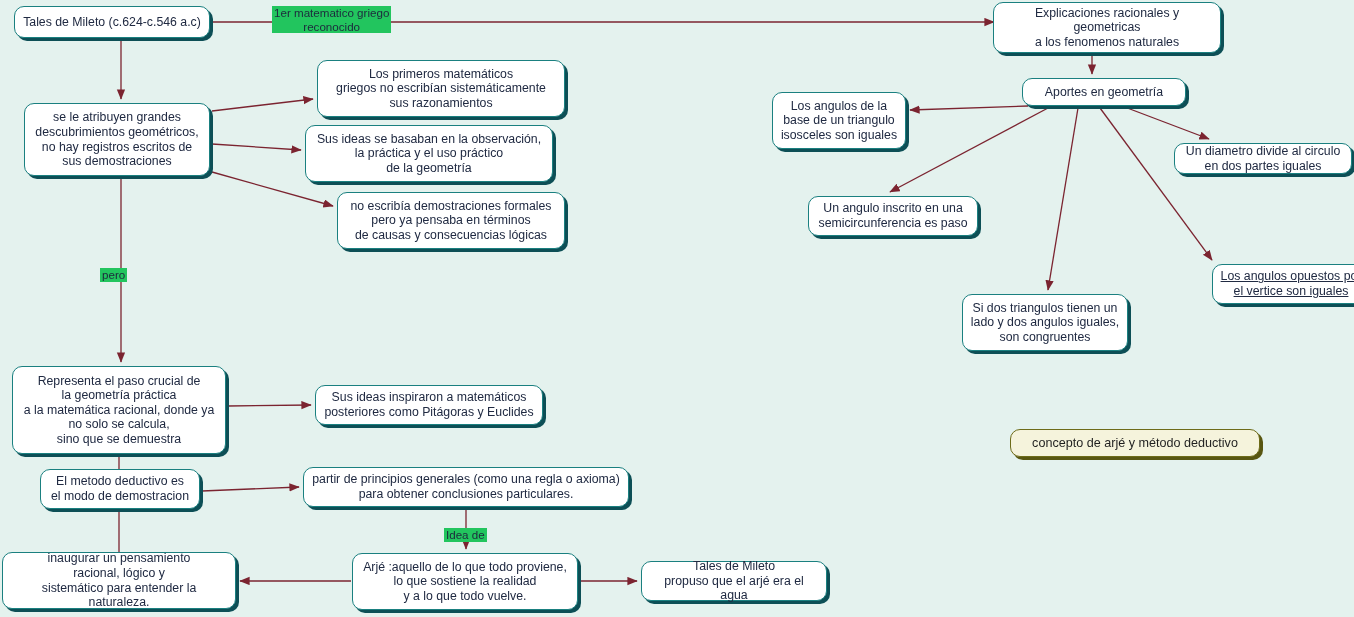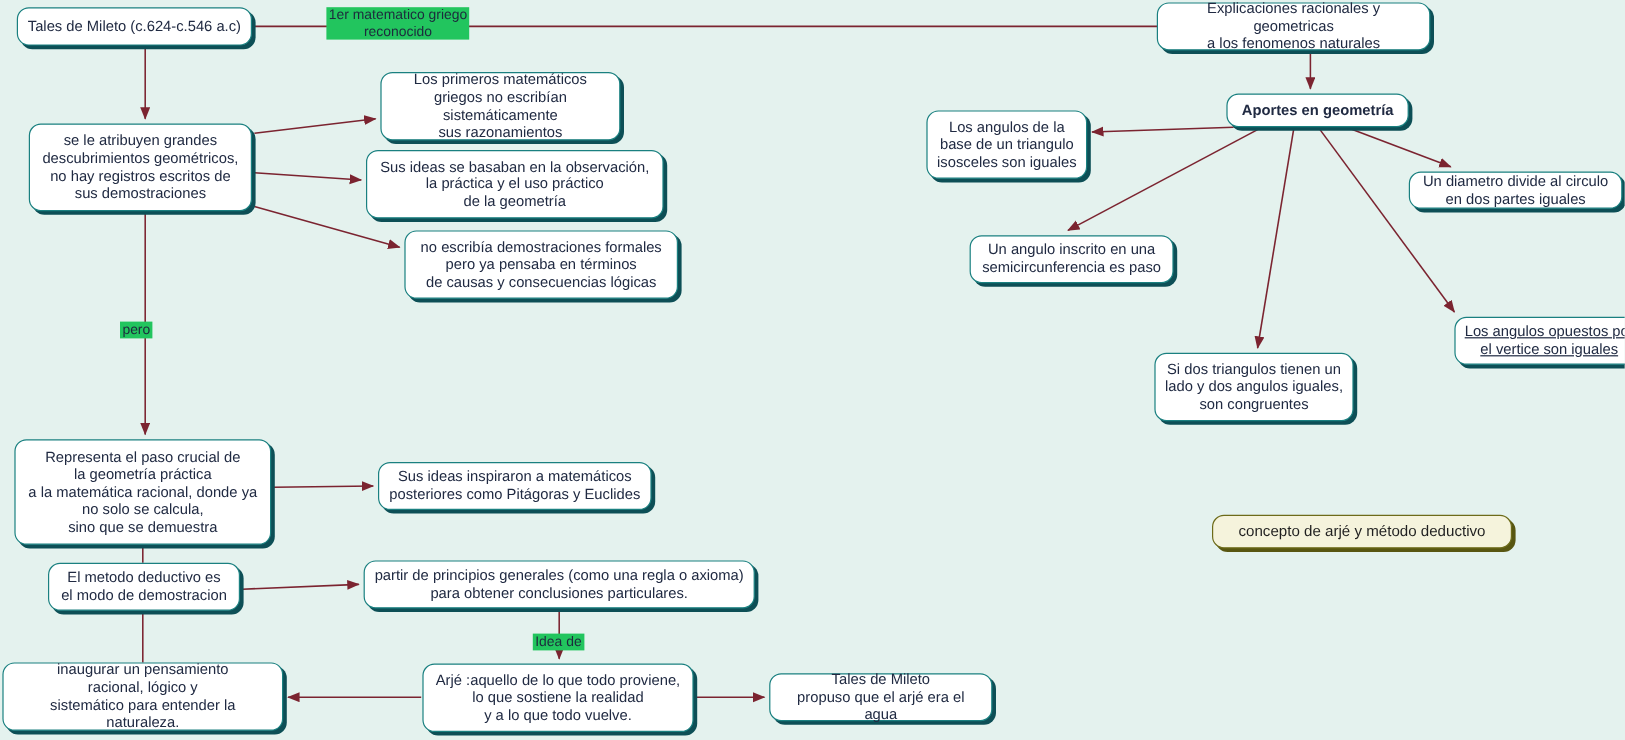--- a/index.html
+++ b/index.html
@@ -88,36 +88,36 @@
         <path d="M 119 456 L 119 469" fill="none" stroke="#7b2430" stroke-width="1.3"></path>
         <path d="M 202 491 L 299 487" fill="none" stroke="#7b2430" stroke-width="1.3" marker-end="url(#arrowhead)"></path>
         <path d="M 119 511 L 119 552" fill="none" stroke="#7b2430" stroke-width="1.3"></path>
         <path d="M 466 509 L 466 549" fill="none" stroke="#7b2430" stroke-width="1.3" marker-end="url(#arrowhead)"></path>
         <path d="M 351 581 L 240 581" fill="none" stroke="#7b2430" stroke-width="1.3" marker-end="url(#arrowhead)"></path>
         <path d="M 580 581 L 637 581" fill="none" stroke="#7b2430" stroke-width="1.3" marker-end="url(#arrowhead)"></path>
       </g>
   </svg>
   <div id="node-layer">
       <div class="node" style="left: 14px; top: 6px; width: 196px; height: 32px;">Tales de Mileto (c.624-c.546 a.c)</div>
-      <div class="node" style="left: 964px; top: 2px; width: 228px; height: 40px;">Explicaciones racionales y geometricas
+      <div class="node" style="left: 993px; top: 2px; width: 228px; height: 51px;">Explicaciones racionales y geometricas
 a los fenomenos naturales</div>
       <div class="node" style="left: 24px; top: 103px; width: 186px; height: 73px;">se le atribuyen grandes
 descubrimientos geométricos,
 no hay registros escritos de
 sus demostraciones</div>
-      <div class="node" style="left: 317px; top: 60px; width: 200px; height: 57px;">Los primeros matemáticos
+      <div class="node" style="left: 317px; top: 60px; width: 248px; height: 57px;">Los primeros matemáticos
 griegos no escribían sistemáticamente
 sus razonamientos</div>
       <div class="node" style="left: 305px; top: 125px; width: 248px; height: 57px;">Sus ideas se basaban en la observación,
 la práctica y el uso práctico
 de la geometría</div>
       <div class="node" style="left: 337px; top: 192px; width: 228px; height: 57px;">no escribía demostraciones formales
 pero ya pensaba en términos
 de causas y consecuencias lógicas</div>
-      <div class="node" style="left: 1022px; top: 78px; width: 152px; height: 28px; font-weight: bold;">Aportes en geometría</div>
+      <div class="node" style="left: 1022px; top: 78px; width: 164px; height: 28px;">Aportes en geometría</div>
       <div class="node" style="left: 772px; top: 92px; width: 134px; height: 57px;">Los angulos de la
 base de un triangulo
 isosceles son iguales</div>
       <div class="node" style="left: 1174px; top: 143px; width: 178px; height: 31px;">Un diametro divide al circulo
 en dos partes iguales</div>
       <div class="node" style="left: 808px; top: 196px; width: 170px; height: 40px;">Un angulo inscrito en una
 semicircunferencia es paso</div>
       <div class="node" style="left: 1212px; top: 264px; width: 158px; height: 40px; text-decoration: underline;">Los angulos opuestos por
 el vertice son iguales</div>
       <div class="node" style="left: 962px; top: 294px; width: 166px; height: 57px;">Si dos triangulos tienen un

